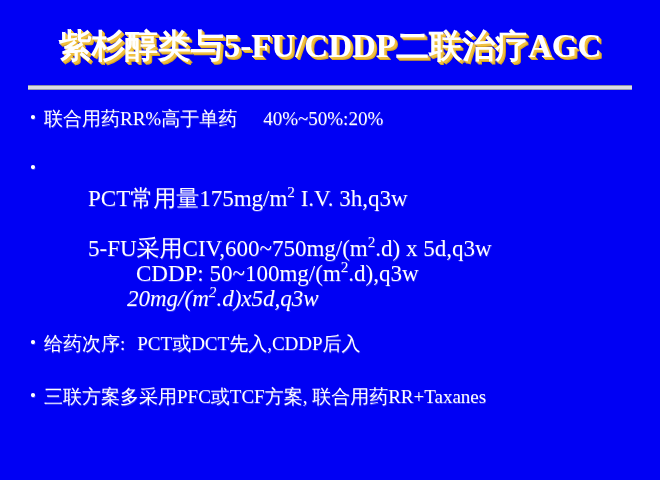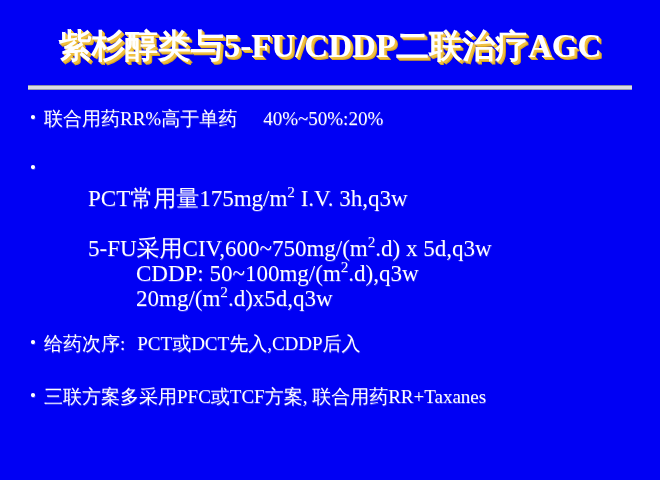--- a/index.html
+++ b/index.html
@@ -100,21 +100,21 @@
     line-height: 0;
   }
 
   
   #row-b1  { left: 30px;  top: 7px;  }
   #row-b2  { left: 30px;  top: 57px; }
   #row-s1  { left: 88px;  top: 85px; }
   #row-s2  { left: 88px;  top: 110px;}
   #row-s3  { left: 88px;  top: 135px; text-align: right;}
   #row-s4  { left: 100px;  top: 160px; margin-left: 36px;}
-  #row-s5  { left: 136px; top: 185px;}
+  #row-s5  { left: 127px; top: 185px; font-style: italic;}
   #row-b3  { left: 30px;  top: 232px;}
   #row-b4  { left: 30px;  top: 285px;}
 
   .gap-wide { display: inline-block; width: 26px; }
   .gap-mid  { display: inline-block; width: 12px; }
 </style>
 </head>
 <body>
 
 <div class="slide">

